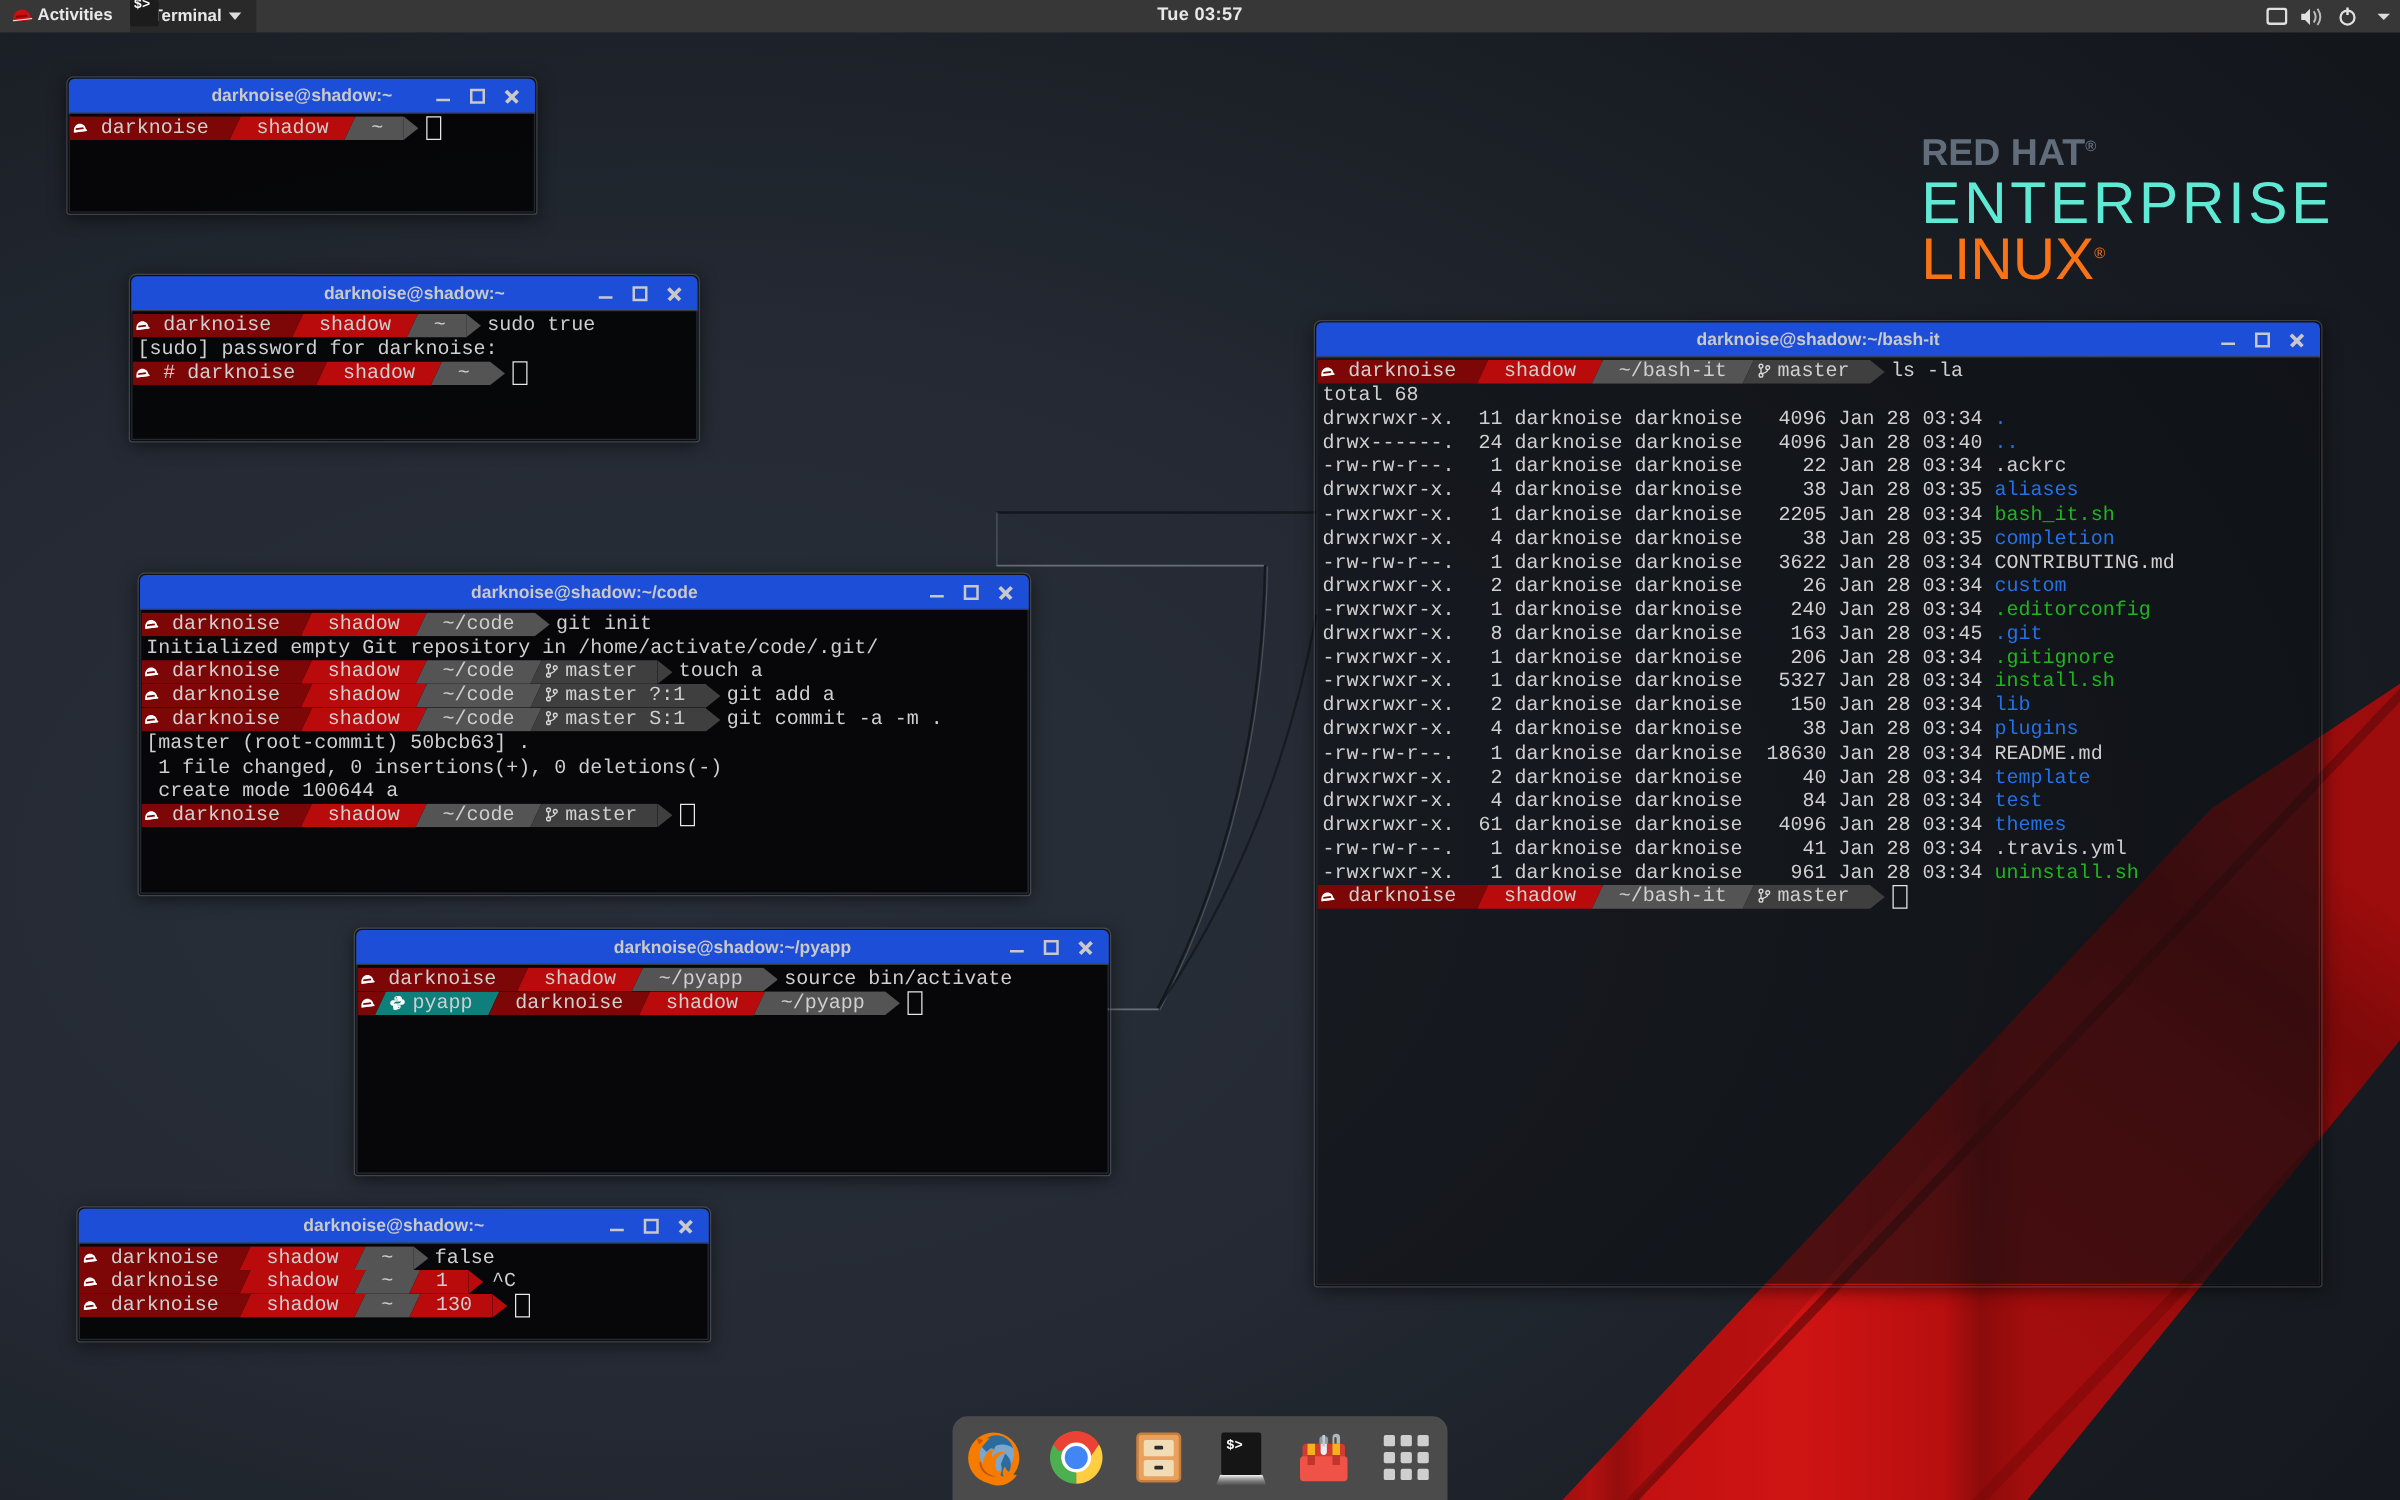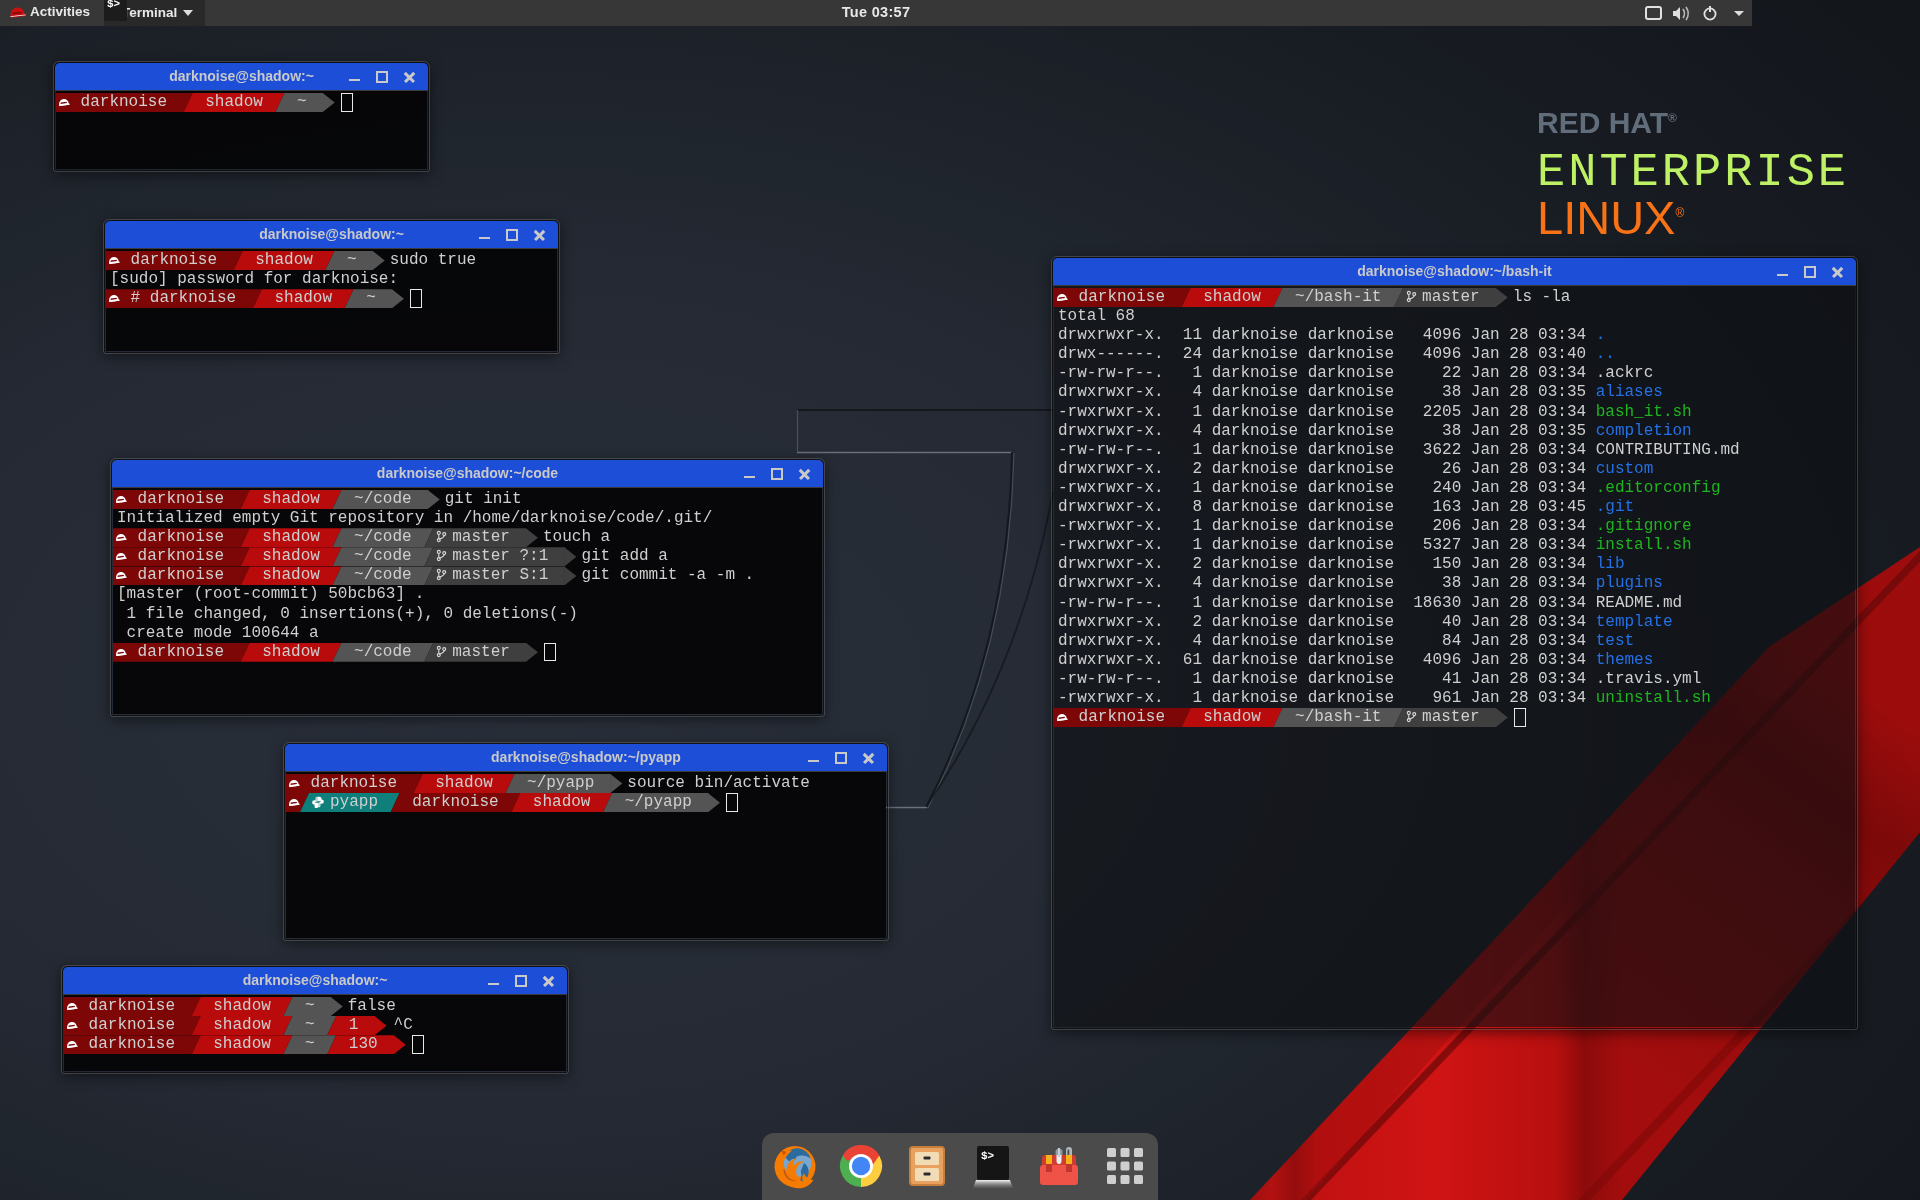--- a/index.html
+++ b/index.html
@@ -1,23 +1,23 @@
 <!DOCTYPE html>
 <html><head><meta charset="utf-8"><style>
 html,body{margin:0;padding:0;width:1920px;height:1200px;overflow:hidden;background:#20262d;}
 body{position:relative;font-family:"Liberation Sans",sans-serif;}
 #wall{position:absolute;left:0;top:0;width:1920px;height:1200px;}
 
 #rhel{position:absolute;left:1537px;top:108px;color:#616d7a;}
 #rhel .rh{font-weight:bold;font-size:30px;letter-spacing:0px;line-height:1;}
-#rhel .en{font-weight:normal;font-size:47px;letter-spacing:3px;line-height:1;margin-top:11px;color:#bef264;font-family:Liberation Mono, monospace;}
+#rhel .en{font-weight:normal;font-size:47px;letter-spacing:3px;line-height:1;margin-top:0px;color:#5eead4;}
 #rhel .li{font-weight:normal;font-size:47px;letter-spacing:0px;line-height:1;margin-top:-2px;color:#f97316;}
 #rhel sup{font-size:12px;}
 
-#topbar{position:absolute;left:0;top:0;width:1752px;height:26px;background:#373737;color:#e8e8e8;font-size:13.5px;font-weight:bold;}
+#topbar{position:absolute;left:0;top:0;width:1920px;height:26px;background:#373737;color:#e8e8e8;font-size:13.5px;font-weight:bold;}
 #act{position:absolute;left:30px;top:4px;}
 #hat0{position:absolute;left:7px;top:3px;}
 #appbtn{position:absolute;left:104px;top:0;height:26px;background:#292929;padding:0 12px 0 18px;line-height:26px;}
 #appicon{position:absolute;left:104px;top:0;width:23px;height:21px;background:#1c1c1c;border-radius:2px;z-index:3;}
 #appicon div{color:#fff;font-family:"Liberation Mono",monospace;font-size:11px;font-weight:bold;position:absolute;left:3px;top:-2px;}
 .caret{display:inline-block;width:0;height:0;border-left:5px solid transparent;border-right:5px solid transparent;border-top:6px solid #ddd;margin-left:6px;vertical-align:middle;}
 #clock{position:absolute;left:0;right:0;text-align:center;top:4px;font-size:14.5px;letter-spacing:0.3px;}
 #tricons{position:absolute;right:8px;top:0;height:26px;display:flex;align-items:center;gap:10px;}
 
 .win{position:absolute;border-radius:5px 5px 2px 2px;box-shadow:0 3px 14px rgba(0,0,0,.55);border:1px solid rgba(0,0,0,.6);outline:1px solid rgba(140,140,140,.35);}
@@ -156,21 +156,21 @@
         <span class="mn"></span>
         <span class="mx"></span>
         <span class="cl"></span>
       </span></div>
   <div class="tc">
     <div class="pl"><span class="sg fst dr"><svg class="hat" viewBox="0 0 13 12">
             <path fill="#fff" d="M1.1 8.1C1.3 5 3.3 2.9 6 2.9c2.5 0 4.4 1.8 4.7 4.3l.8.6c.4.3.2.9-.3 1L2 9.9c-.7.1-1-.4-.9-1.8z"></path>
             <path fill="#7d0707" d="M2.6 6.6l6-.8.4 1.3-6.4.9z"></path>
             <path fill="#fff" d="M1 9.3l10.4-1.1.1.5L1.1 9.9z" opacity=".9"></path>
           </svg> darknoise </span><span class="sg mid br"> shadow </span><span class="sg lst g1"> ~/code </span><span class="ar a-g1"></span><span class="cmd">git init</span></div>
-    <pre>Initialized empty Git repository in /home/darknoise/code/.git/</pre>
+    <pre>Initialized empty Git repository in /home/activate/code/.git/</pre>
     <div class="pl"><span class="sg fst dr"><svg class="hat" viewBox="0 0 13 12">
             <path fill="#fff" d="M1.1 8.1C1.3 5 3.3 2.9 6 2.9c2.5 0 4.4 1.8 4.7 4.3l.8.6c.4.3.2.9-.3 1L2 9.9c-.7.1-1-.4-.9-1.8z"></path>
             <path fill="#7d0707" d="M2.6 6.6l6-.8.4 1.3-6.4.9z"></path>
             <path fill="#fff" d="M1 9.3l10.4-1.1.1.5L1.1 9.9z" opacity=".9"></path>
           </svg> darknoise </span><span class="sg mid br"> shadow </span><span class="sg mid g1"> ~/code </span><span class="sg lst g2"><svg class="brg" viewBox="0 0 11 13">
             <g stroke="#d8d8d8" stroke-width="1.1" fill="none">
               <circle cx="2.8" cy="2.9" r="1.5"></circle>
               <circle cx="2.8" cy="10.1" r="1.5"></circle>
               <circle cx="8.2" cy="4.1" r="1.5"></circle>
               <path d="M2.8 4.4v4.2M8.2 5.6c0 2.4-2.6 2.6-5.4 3.6"></path>

